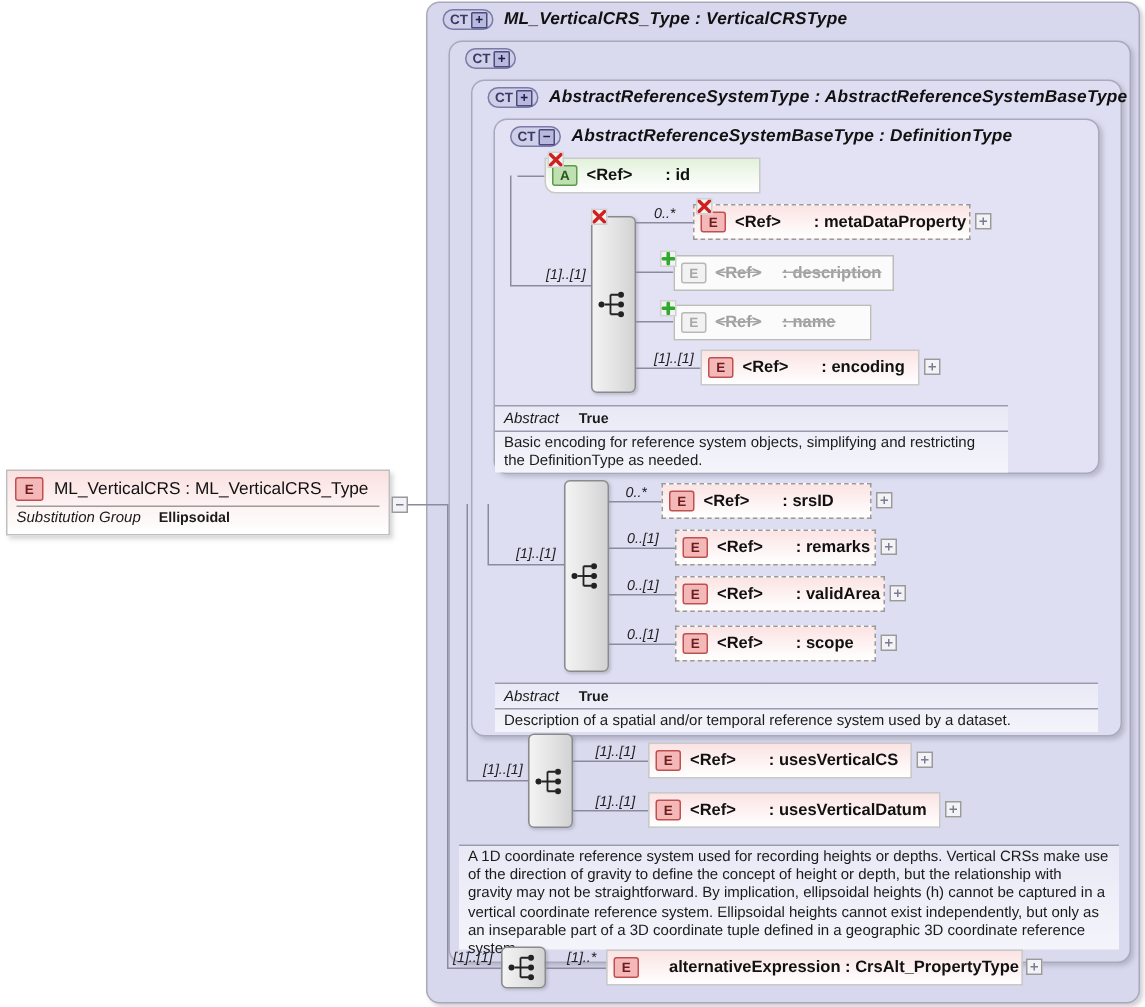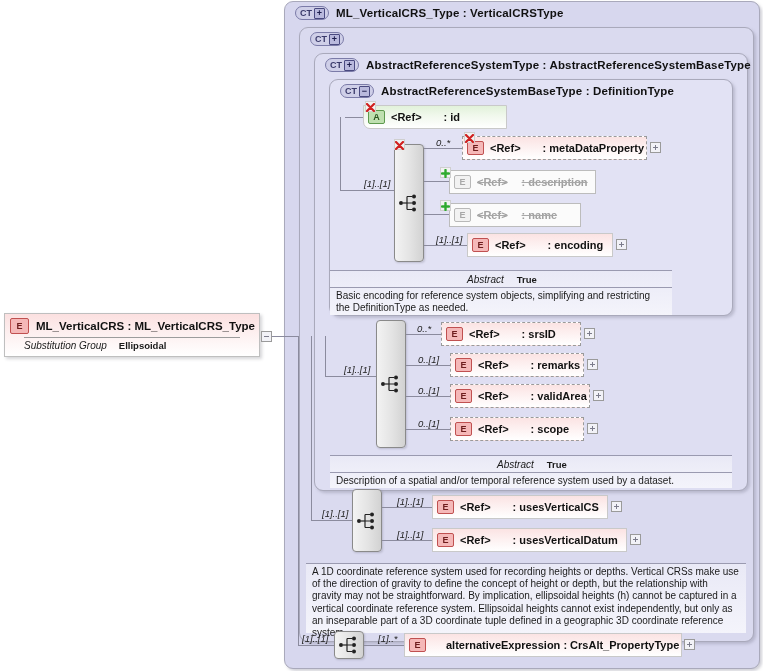--- a/index.html
+++ b/index.html
@@ -71,34 +71,34 @@
     font-weight: bold;
     line-height: 8px;
     color: #1d1d4d;
     border-radius: 1px;
   }
   .ct-title {
     font-size: 11.5px;
     font-weight: bold;
     color: #111111;
     letter-spacing: 0.15px;
+    font-style: italic;
   }
 
   
   .info-block {
     position: absolute;
     box-sizing: border-box;
     background: linear-gradient(to bottom, #e9e9f6 0%, #f4f4fb 100%);
   }
   .info-row {
     border-top: 1px solid #9a9ab0;
     padding: 2px 4px 2px 6px;
     box-sizing: border-box;
     white-space: nowrap;
-    text-align: center;
   }
   .info-key {
     font-style: italic;
     font-size: 10px;
     color: #1a1a1a;
     margin-right: 10px;
   }
   .info-val {
     font-size: 9.5px;
     font-weight: bold;
@@ -241,26 +241,26 @@
     display: inline-flex;
     align-items: center;
     justify-content: center;
     font-size: 9px;
     font-weight: bold;
     margin-right: 7px;
     flex: none;
   }
   .root-top .lbl {
     font-size: 11.5px;
-    font-weight: bold;
+    font-weight: normal;
     color: #111;
   }
   .root-sub {
     border-top: 1px solid #9c9c9c;
-    margin: 0 19px;
+    margin: 0 6px;
     padding: 2px 0 3px 0;
     display: flex;
     align-items: center;
     white-space: nowrap;
   }
   .root-sub .k {
     font-style: italic;
     font-size: 10px;
     color: #1a1a1a;
   }

